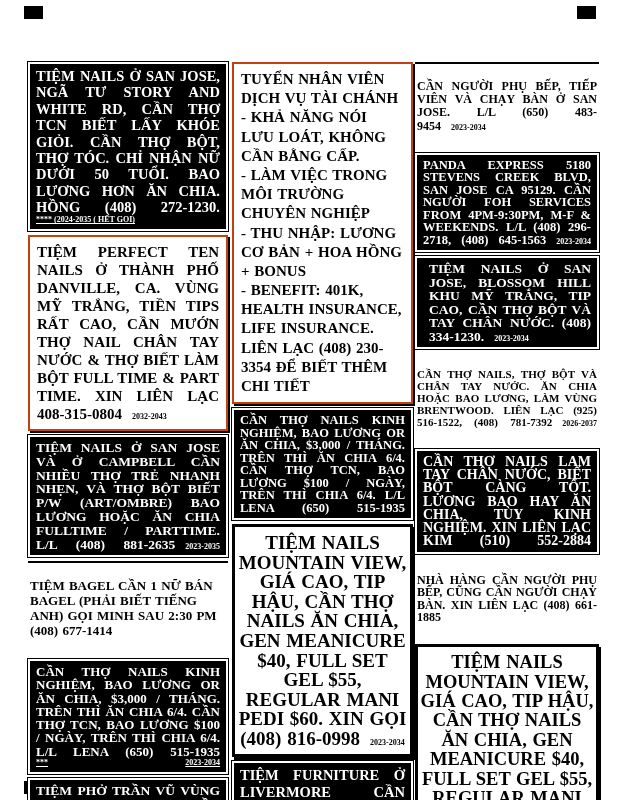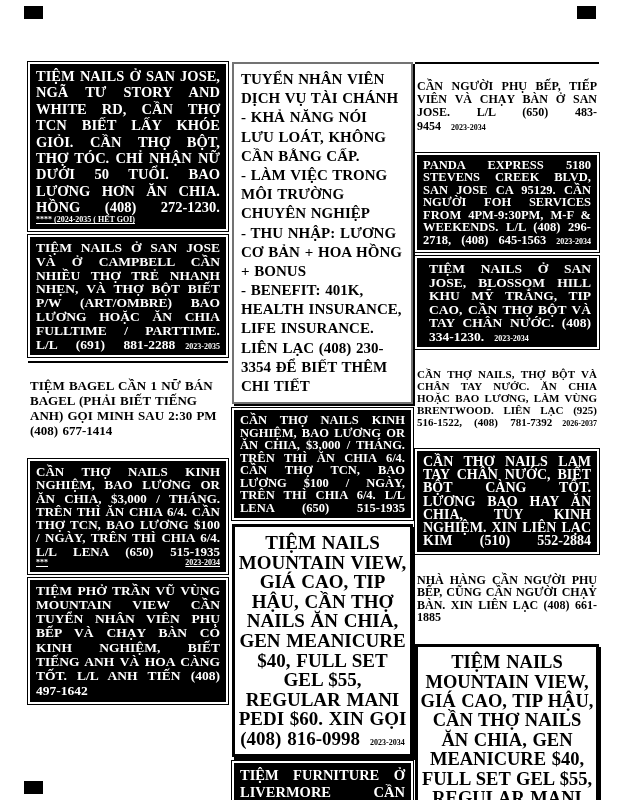--- a/index.html
+++ b/index.html
@@ -12,21 +12,21 @@
   .cm-tl{left:24px;top:6px}.cm-tr{left:577px;top:6px}
   .cm-bl{left:24px;top:781px}.cm-br{left:577px;top:781px}
   .col{position:absolute;top:62px;}
   .col-left{left:28px;width:200px;}
   .col-mid{left:232px;width:181px;}
   .col-right{left:415px;width:184px;}
   .ad{box-sizing:border-box;margin:0 0 4px 0;}
   .ad .body{margin:0;text-align:justify;text-align-last:justify;word-spacing:1px;}
   .ad.nojust .body{text-align:left;text-align-last:left;}
   .ad-black{background:#000;color:#fff;border:2px solid #fff;outline:1px solid #000;outline-offset:0;padding:4px 6px;}
-  .ad-boxed{background:#fff;border:2px solid #737373;box-shadow:2px 2px 0 #000;padding:6px 7px;}
+  .ad-boxed{background:#fff;border:2px solid #c2410c;box-shadow:2px 2px 0 #000;padding:6px 7px;}
   .ad-plain{background:#fff;padding:16px 2px;border-top:2px solid #000;}
   .ad-plain.norule{border-top:none;}
   .ad-big .body{text-align:center;text-align-last:center;}
   .ad-big{border:3px solid #000;box-shadow:2px 3px 0 #000;padding:6px 1px;}
   .prelines .body{white-space:pre-line;}
   .tag{font-size:8px;font-weight:bold;letter-spacing:0;word-spacing:0;margin-left:10px;white-space:nowrap;}
   .foot{display:flex;justify-content:space-between;align-items:flex-end;font-size:8px;line-height:1.1;margin-top:1px;text-decoration:underline;}
   
   .f-l1{font-size:14.5px;line-height:1.13;}
   .f-l2{font-size:15px;line-height:1.2;}
@@ -58,23 +58,26 @@
 
   <div class="col col-left">
 
     <div class="ad ad-black f-l1">
       <p class="body">TIỆM NAILS Ở SAN JOSE, NGÃ TƯ STORY AND WHITE RD, CẦN THỢ TCN BIẾT LẤY KHÓE GIỎI. CẦN THỢ BỘT, THỢ TÓC. CHỈ NHẬN NỮ DƯỚI 50 TUỔI. BAO LƯƠNG HƠN ĂN CHIA. HỒNG (408) 272-1230.</p>
       <div class="foot">
         <span>**** (2024-2035 ( HẾT GỌI)</span>
       </div>
     </div>
 
+    <div class="ad ad-boxed f-l2">
+      <p class="body"><span>TIỆM PERFECT TEN NAILS Ở THÀNH PHỐ DANVILLE, CA. VÙNG MỸ TRẮNG, TIỀN TIPS RẤT CAO, CẦN MƯỚN THỢ NAIL CHÂN TAY NƯỚC &amp; THỢ BIẾT LÀM BỘT FULL TIME &amp; PART TIME. XIN LIÊN LẠC 408-315-0804</span><span class="tag">2032-2043</span></p>
+    </div>
 
     <div class="ad ad-black f-l3">
-      <p class="body"><span>TIỆM NAILS Ở SAN JOSE VÀ Ở CAMPBELL CẦN NHIỀU THỢ TRẺ NHANH NHẸN, VÀ THỢ BỘT BIẾT P/W (ART/OMBRE) BAO LƯƠNG HOẶC ĂN CHIA FULLTIME / PARTTIME. L/L (691) 881-2288</span><span class="tag">2023-2035</span></p>
+      <p class="body"><span>TIỆM NAILS Ở SAN JOSE VÀ Ở CAMPBELL CẦN NHIỀU THỢ TRẺ NHANH NHẸN, VÀ THỢ BỘT BIẾT P/W (ART/OMBRE) BAO LƯƠNG HOẶC ĂN CHIA FULLTIME / PARTTIME. L/L (408) 881-2635</span><span class="tag">2023-2035</span></p>
     </div>
 
     <div class="ad ad-plain nojust f-l4">
       <p class="body">TIỆM BAGEL CẦN 1 NỮ BÁN BAGEL (PHẢI BIẾT TIẾNG ANH) GỌI MINH SAU 2:30 PM (408) 677-1414</p>
     </div>
 
     <div class="ad ad-black f-l5">
       <p class="body">CẦN THỢ NAILS KINH NGHIỆM, BAO LƯƠNG OR ĂN CHIA, $3,000 / THÁNG. TRÊN THÌ ĂN CHIA 6/4. CẦN THỢ TCN, BAO LƯƠNG $100 / NGÀY, TRÊN THÌ CHIA 6/4. L/L LENA (650) 515-1935</p>
       <div class="foot">
         <span>***</span>

